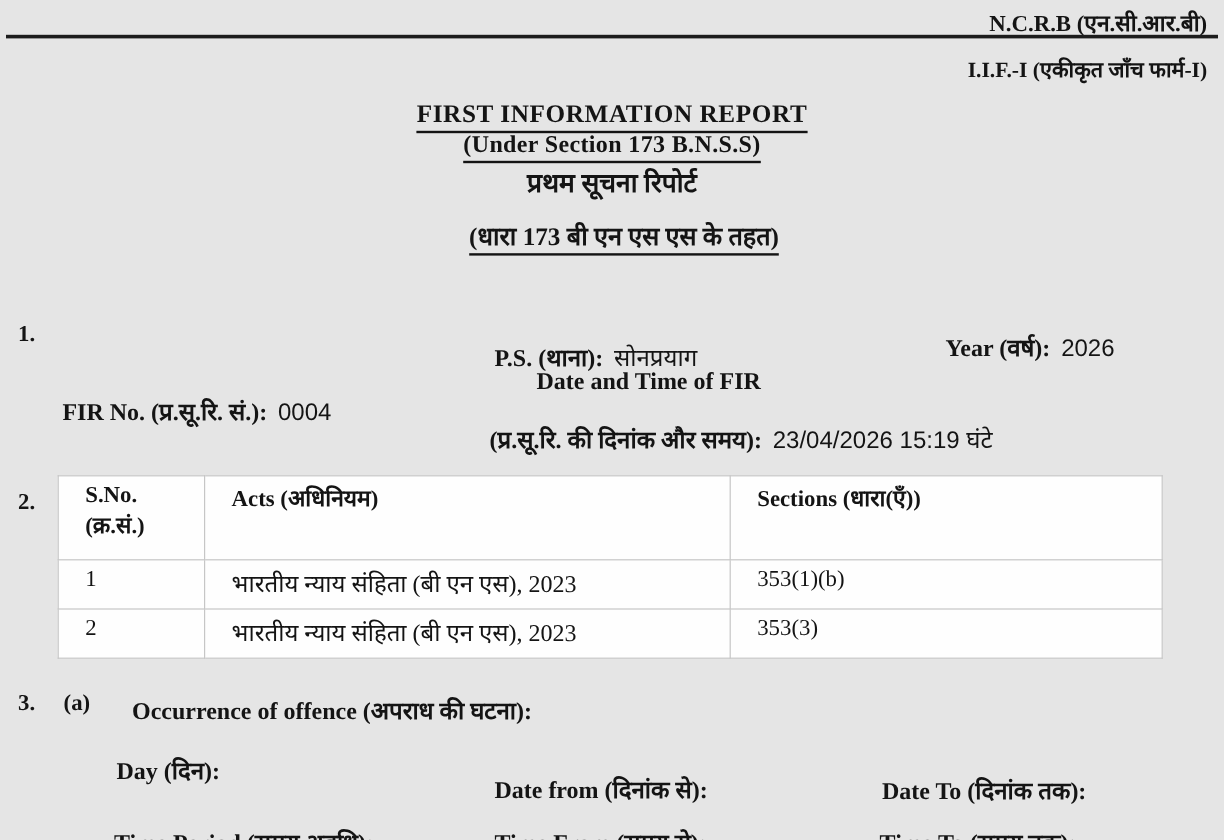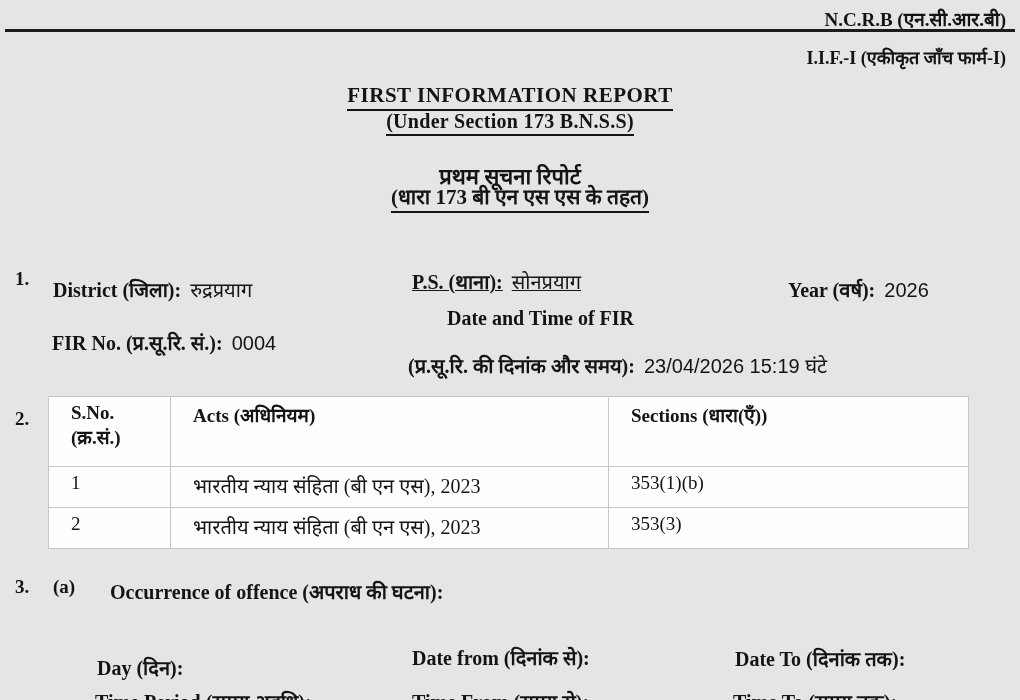--- a/index.html
+++ b/index.html
@@ -60,33 +60,30 @@
   <div class="abs hdr-right" style="top:6px;">N.C.R.B (एन.सी.आर.बी)</div>
   <div class="abs rule-top"></div>
   <div class="abs hdr-right" style="top:45px; font-size:18px;">I.I.F.-I (एकीकृत जाँच फार्म-I)</div>
 
   <div class="abs title-wrap" style="top:83px;">
     <span class="u2 t-en1">FIRST INFORMATION REPORT</span>
   </div>
   <div class="abs title-wrap" style="top:110px;">
     <span class="u2 t-en2">(Under Section 173 B.N.S.S)</span>
   </div>
-  <div class="abs title-wrap" style="top:160px;">
+  <div class="abs title-wrap" style="top:136px;">
     <span class="t-hi1">प्रथम सूचना रिपोर्ट</span>
   </div>
   <div class="abs title-wrap" style="top:182px;padding-left:20px;">
     <span class="u2 t-hi2">(धारा 173 बी एन एस एस के तहत)</span>
   </div>
 
   <div class="abs secnum" style="left:15px; top:268px;">1.</div>
 
-  <div class="abs nowrap" style="left:53px; top:276px;">
-    <span class="lbl">District (जिला):</span><span class="val-hi">रुद्रप्रयाग</span>
-  </div>
-  <div class="abs nowrap" style="left:412px; top:268px;text-decoration:underline;">
+  <div class="abs nowrap" style="left:412px; top:284px;">
     <span class="lbl">P.S. (थाना):</span><span class="val-hi">सोनप्रयाग</span>
   </div>
   <div class="abs nowrap" style="left:788px; top:276px;">
     <span class="lbl">Year (वर्ष):</span><span class="val">2026</span>
   </div>
 
   <div class="abs nowrap" style="left:52px; top:329px;">
     <span class="lbl">FIR No. (प्र.सू.रि. सं.):</span><span class="val">0004</span>
   </div>
 
@@ -122,21 +119,21 @@
       <td class="c-act">भारतीय न्याय संहिता (बी एन एस), 2023</td>
       <td class="c-sec">353(3)</td>
     </tr>
   </tbody>
     </table>
 
   <div class="abs secnum" style="left:15px; top:576px;">3.</div>
   <div class="abs lbl" style="left:53px; top:576px; font-size:19px;">(a)</div>
   <div class="abs lbl" style="left:110px; top:578px;">Occurrence of offence (अपराध की घटना):</div>
 
-  <div class="abs lbl" style="left:97px; top:654px;">Day (दिन):</div>
+  <div class="abs lbl" style="left:97px; top:628px;">Day (दिन):</div>
   <div class="abs lbl" style="left:412px; top:644px;">Date from (दिनांक से):</div>
   <div class="abs lbl" style="left:735px; top:645px;">Date To (दिनांक तक):</div>
 
   <div class="abs lbl" style="left:95px; top:688px;">Time Period (समय अवधि):</div>
   <div class="abs lbl" style="left:412px; top:688px;">Time From (समय से):</div>
   <div class="abs lbl" style="left:733px; top:688px;">Time To (समय तक):</div>
 
 </div>
 
 </body></html>

